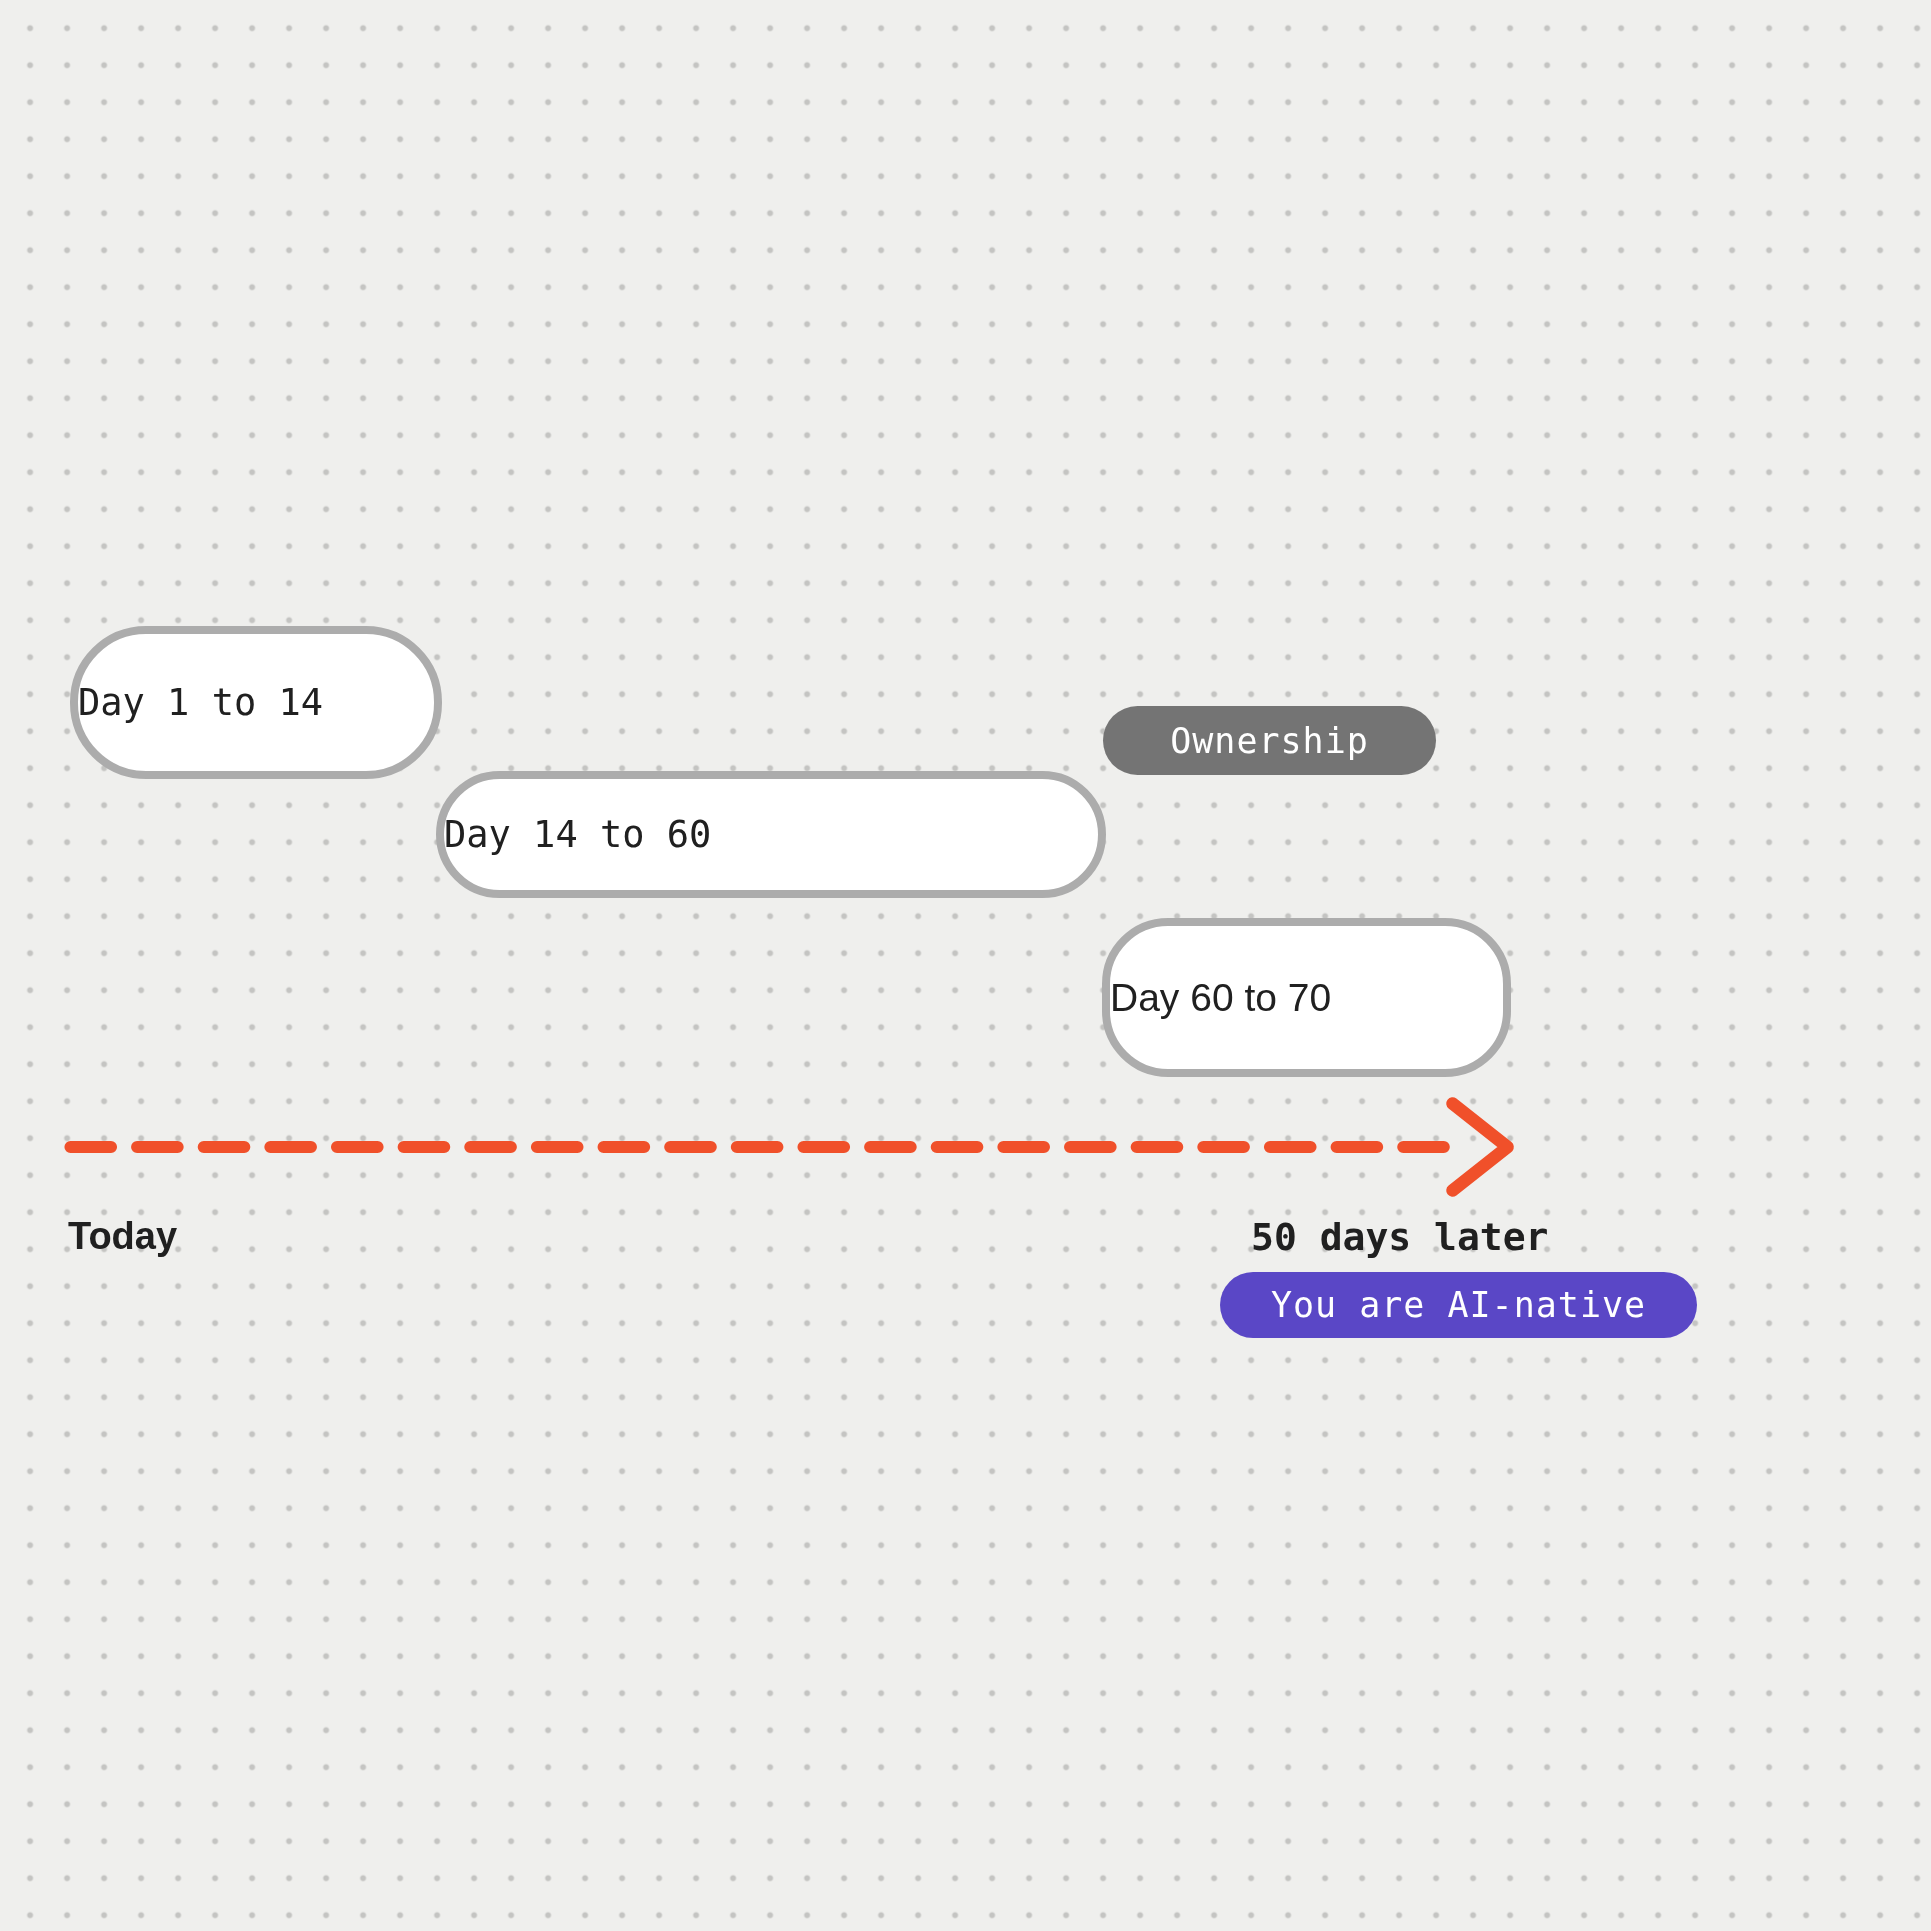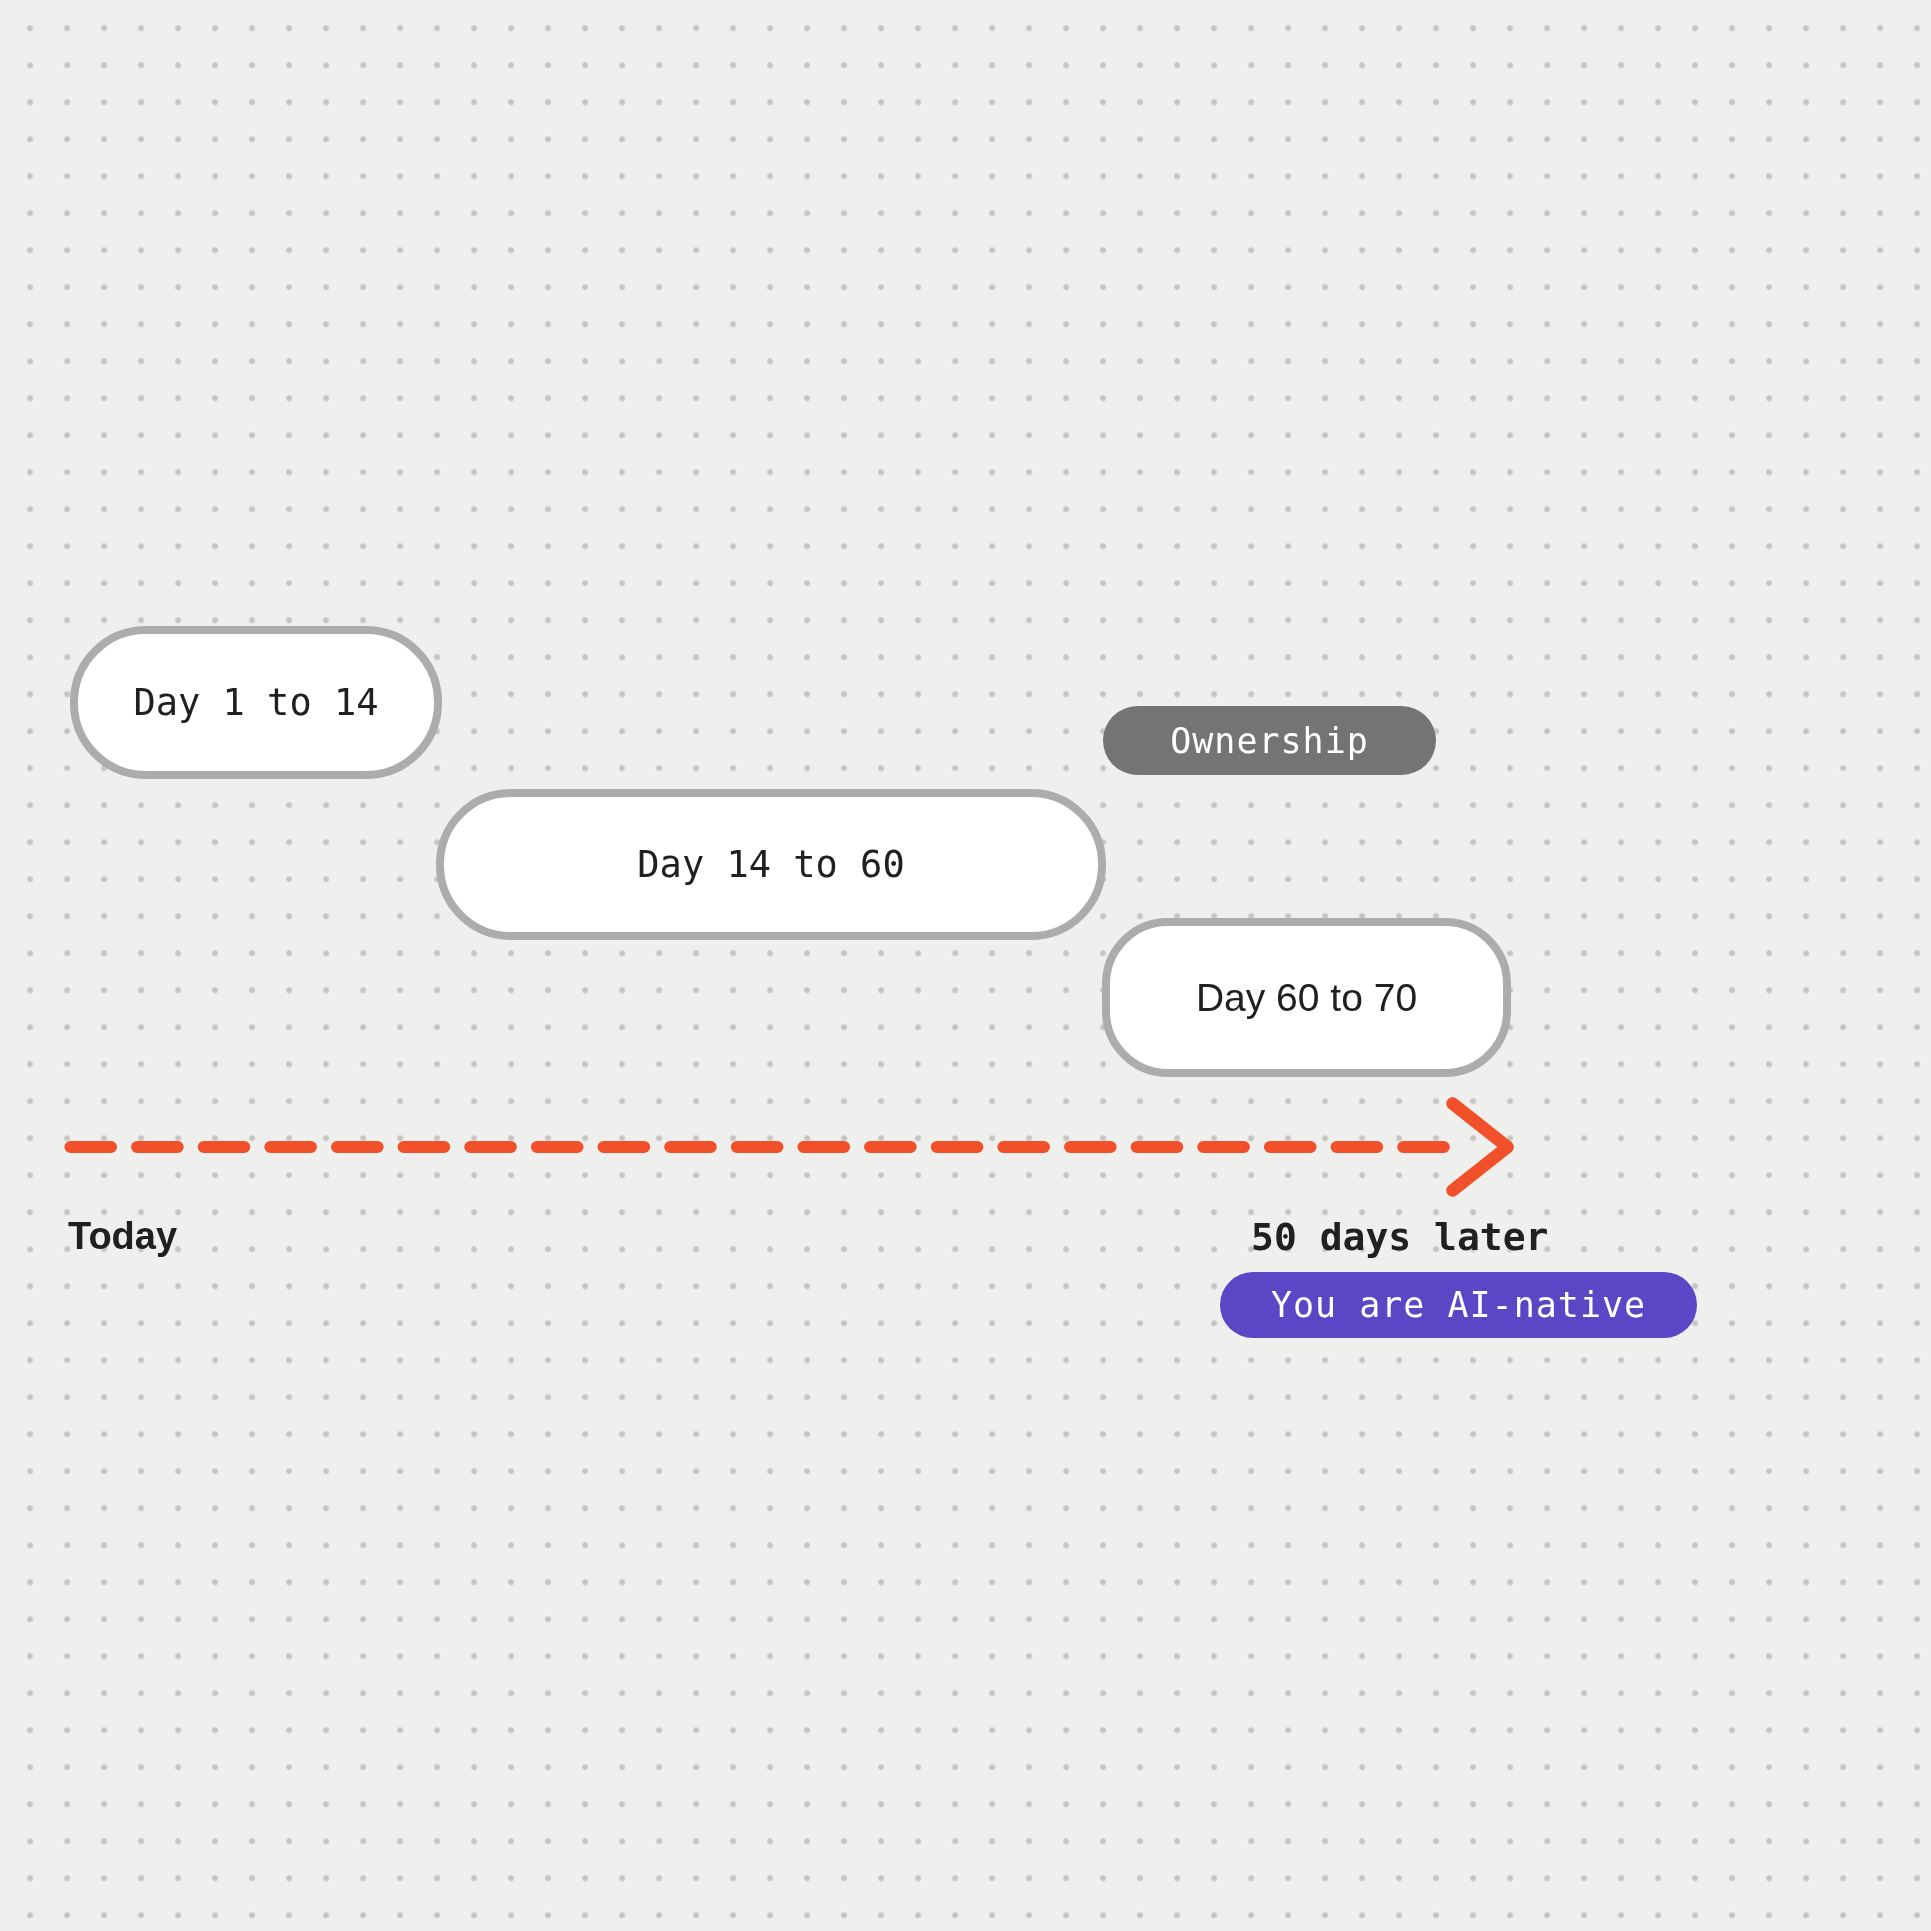--- a/index.html
+++ b/index.html
@@ -27,35 +27,35 @@
     font-size: 35px;
     font-weight: 500;
     letter-spacing: 1px;
     white-space: nowrap;
   }
 
   .range-box {
     position: absolute;
     display: flex;
     align-items: center;
-    justify-content: center;
+    justify-content: flex-start;
     background: #ffffff;
     border: 8.7px solid #acacac;
     color: #202020;
     white-space: nowrap;
     box-sizing: border-box;
   }
 
   .pill-audit     { left: 442px;  top: 558px;  width: 330px; height: 70px; }
   .pill-execution { left: 1103px; top: 706px;  width: 333px; height: 69px; }
   .pill-ownership { left: 1549px; top: 853px;  width: 330px; height: 68px; }
 
   .box-day1  { left: 70px;   top: 626px; width: 372px; height: 153px; border-radius: 76px;
                font-family: "DejaVu Sans Mono", "Liberation Mono", monospace; font-size: 37px; font-weight: 500; }
-  .box-day14 { left: 436px;  top: 789px; width: 670px; height: 151px; border-radius: 75px;
+  .box-day14 { left: 436px;  top: 771px; width: 670px; height: 127px; border-radius: 75px;
                font-family: "DejaVu Sans Mono", "Liberation Mono", monospace; font-size: 37px; font-weight: 500; }
   .box-day60 { left: 1102px; top: 918px; width: 409px; height: 159px; border-radius: 66px;
                font-family: "Liberation Sans", sans-serif; font-size: 39px; font-weight: 500; }
 
   .arrow-svg { position: absolute; left: 55px; top: 1088px; width: 1468px; height: 118px; }
 
   .axis-label {
     position: absolute;
     color: #202020;
     white-space: nowrap;

